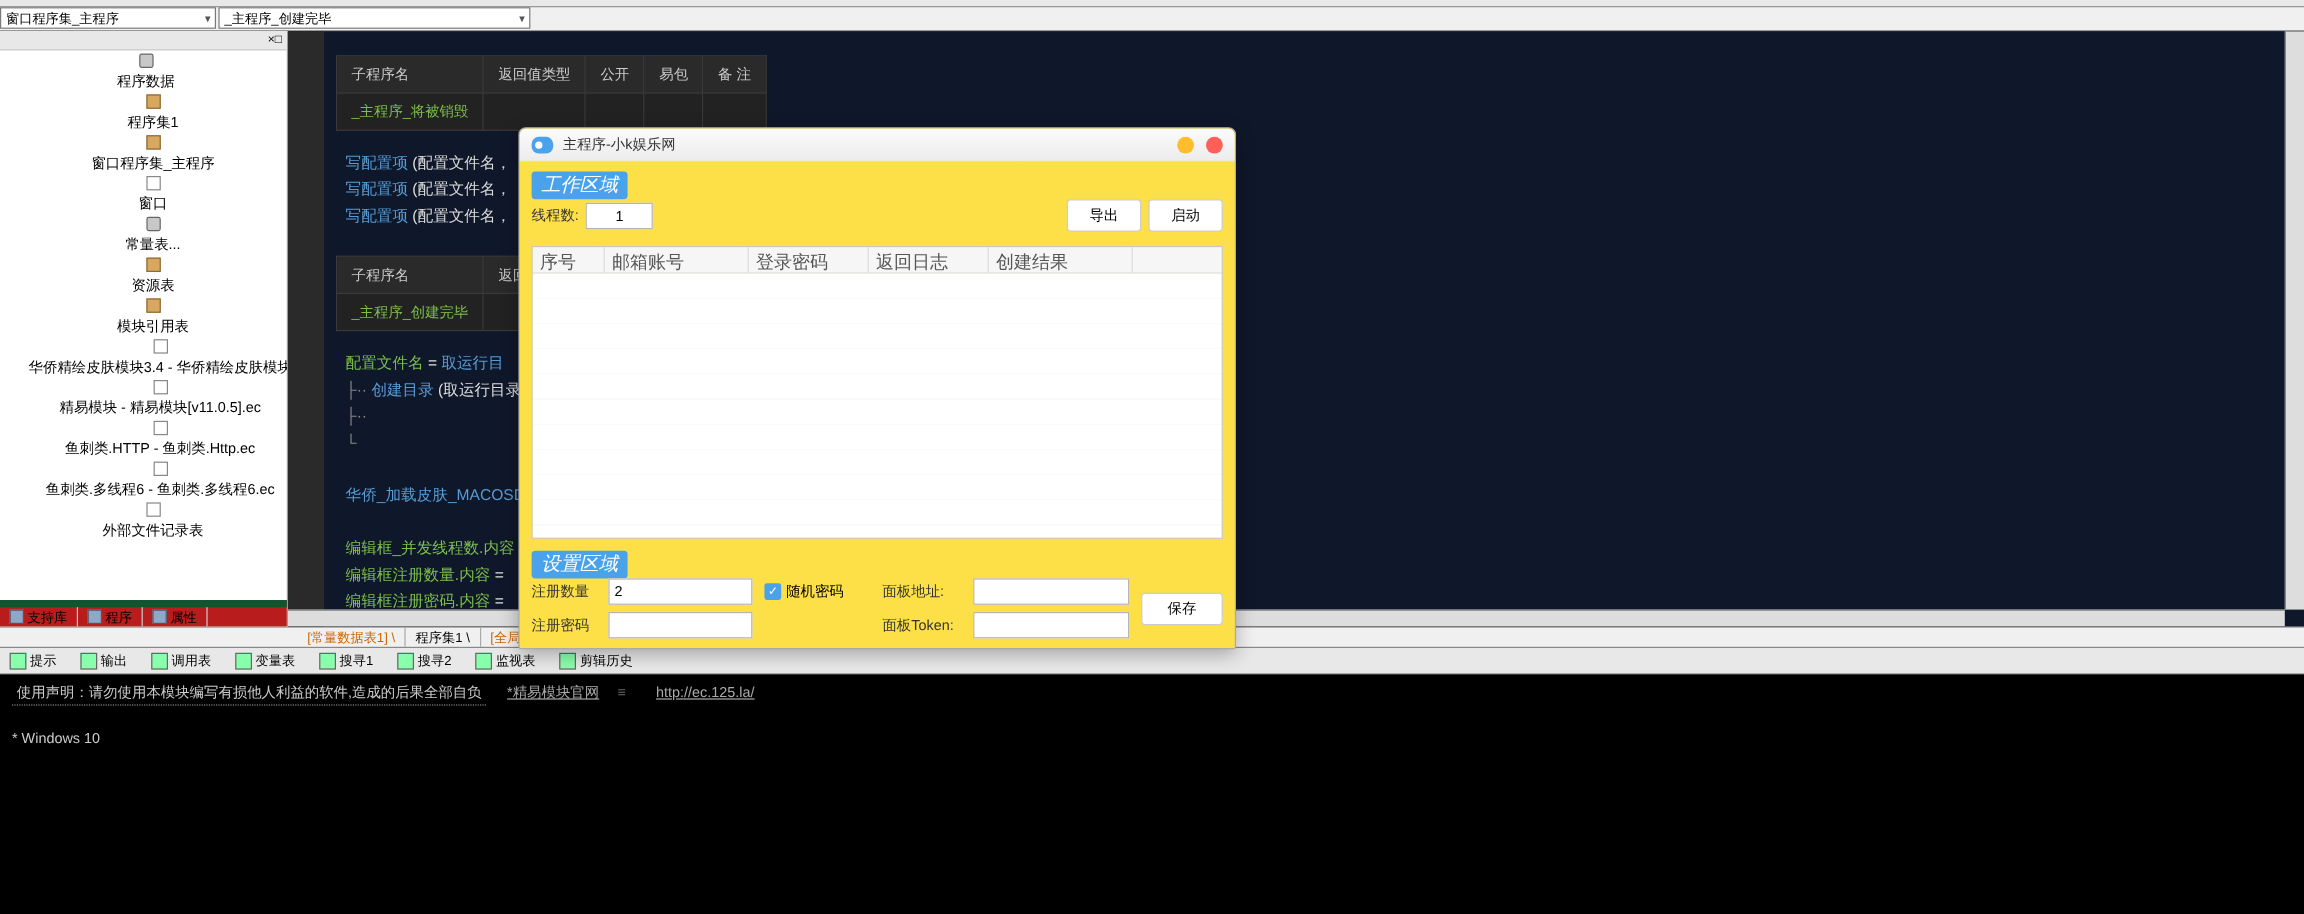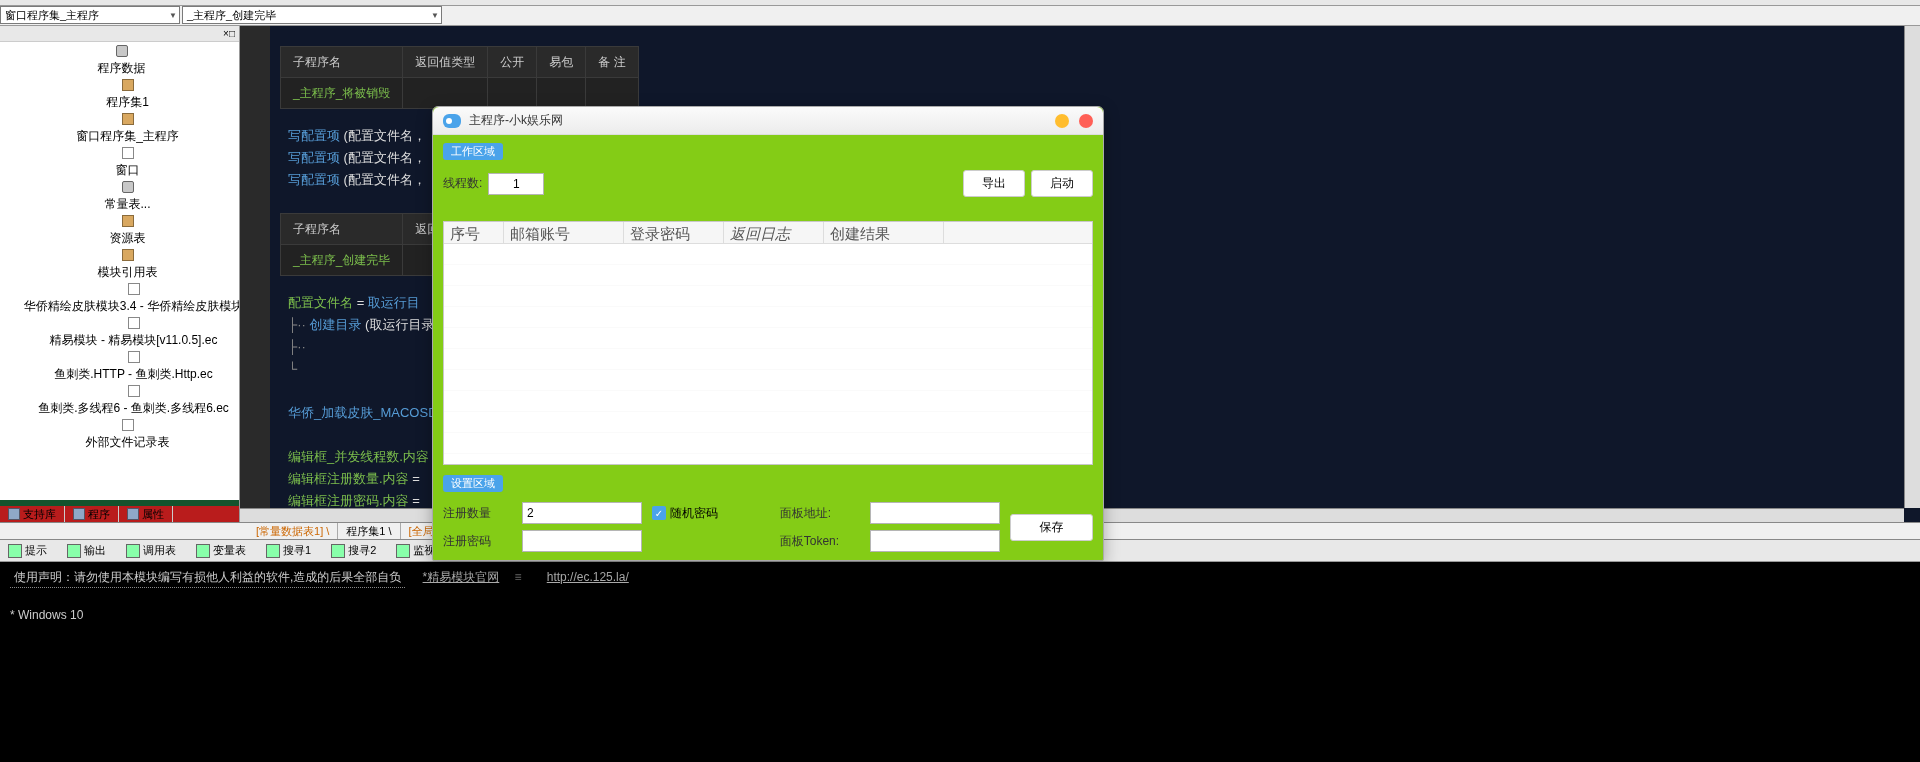--- a/index.html
+++ b/index.html
@@ -54,34 +54,34 @@
   
   .tool-row { display: flex; height: 22px; background: #e8e8e8; border-bottom: 1px solid #999; font-size: 11px; align-items: center; padding-left: 4px; gap: 12px; }
   .tool-btn { display: flex; align-items: center; gap: 3px; padding: 0 4px; }
   .tool-ico { width: 14px; height: 14px; background: #8fa; border: 1px solid #666; }
   
   .console { background: #000; color: #ccc; font-family: monospace; font-size: 12px; padding: 6px 10px; height: 340px; }
   .console-banner { display: inline-block; padding: 1px 4px; border-bottom: 1px dotted #888; }
   .console-link { color: #aaa; text-decoration: underline; margin-left: 10px; }
   
   
-  .dialog { position: absolute; left: 432px; top: 106px; width: 672px; background: #84cc16; border: 1px solid #aaa; border-radius: 6px 6px 2px 2px; box-shadow: 0 4px 16px rgba(0,0,0,.3); font-size: 12px; }
+  .dialog { position: absolute; left: 432px; top: 106px; width: 598px; background: #fde047; border: 1px solid #aaa; border-radius: 6px 6px 2px 2px; box-shadow: 0 4px 16px rgba(0,0,0,.3); font-size: 12px; }
   .dlg-title { height: 28px; background: linear-gradient(#fbfbfb,#ececec); border-bottom: 1px solid #ddd; display: flex; align-items: center; padding: 0 10px; border-radius: 6px 6px 0 0; }
   .dlg-logo { width: 18px; height: 14px; background: #4aa3ea; border-radius: 6px; margin-right: 8px; position: relative; }
   .dlg-logo::before { content: ""; position: absolute; width: 6px; height: 6px; background: #fff; border-radius: 50%; top: 4px; left: 3px; }
   .dlg-title-text { flex: 1; color: #333; }
   .dlg-btns { display: flex; gap: 10px; }
   .dlg-btn-circle { width: 14px; height: 14px; border-radius: 50%; }
   .dlg-min { background: #ffbd2e; }
   .dlg-close { background: #ff5f56; }
   
   .dlg-body { padding: 8px 10px; }
-  .section-tag { display: inline-block; background: #4aa3ea; color: #fff; font-size: 11px; padding: 1px 8px; border-radius: 3px; margin-bottom: 10px; }
-  
-  .work-row { display: flex; align-items: center; gap: 6px; margin-bottom: 24px; }
+  .section-tag { display: inline-block; background: #4aa3ea; color: #fff; font-size: 16px; padding: 1px 8px; border-radius: 3px; margin-bottom: 0; font-style: italic; }
+  
+  .work-row { display: flex; align-items: center; gap: 6px; margin-bottom: 12px; }
   .work-row label { color: #333; }
   .txt-in { border: 1px solid #b5b5b5; height: 22px; padding: 0 4px; font-size: 12px; }
   .btn { background: #fff; border: 1px solid #ccc; border-radius: 3px; padding: 4px 18px; font-size: 12px; cursor: pointer; }
   
   .grid { border: 1px solid #c8c8c8; height: 244px; margin-bottom: 10px; }
   .grid-head { display: flex; background: #f6f6f6; border-bottom: 1px solid #ddd; height: 22px; }
   .grid-col { border-right: 1px solid #ddd; padding: 3px 6px; color: #555; font-size: 15px; }
   .grid-body { height: 220px; background: repeating-linear-gradient(#fff, #fff 20px, #fafafa 20px, #fafafa 21px); }
   
   .settings { display: grid; grid-template-columns: auto 120px auto auto auto 130px auto; gap: 6px 10px; align-items: center; }
@@ -262,21 +262,21 @@
       <input class="txt-in" style="width: 56px; text-align: center;" value="1">
       <div style="flex:1"></div>
       <button class="btn">导出</button>
       <button class="btn">启动</button>
     </div>
     <div class="grid">
       <div class="grid-head" id="gridhead">
           <div class="grid-col" style="width: 60px;">序号</div>
           <div class="grid-col" style="width: 120px;">邮箱账号</div>
           <div class="grid-col" style="width: 100px;">登录密码</div>
-          <div class="grid-col" style="width: 100px; font-style: italic;">返回日志</div>
+          <div class="grid-col" style="width: 100px;">返回日志</div>
           <div class="grid-col" style="width: 120px;">创建结果</div>
         </div>
       <div class="grid-body"></div>
     </div>
     <span class="section-tag">设置区域</span>
     <div class="settings">
       <label>注册数量</label>
       <input class="txt-in" value="2" style="">
       <div class="chk-wrap">
         <span class="chk">✓</span>

